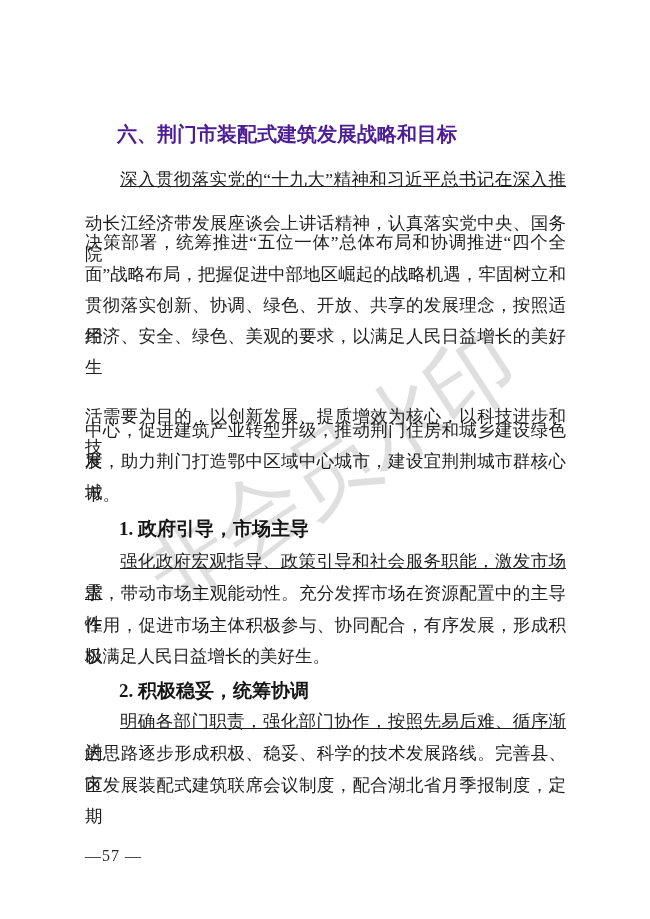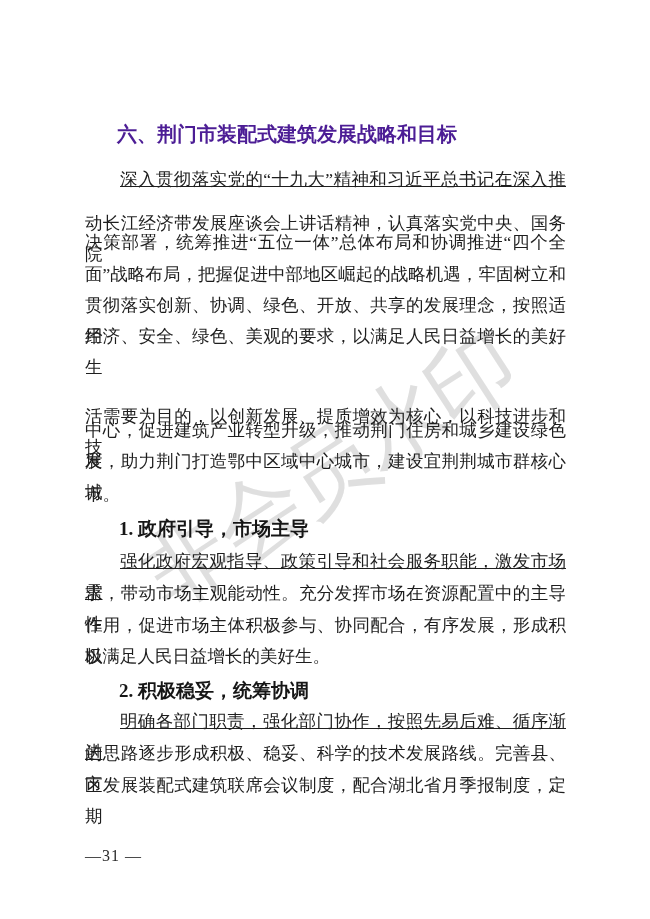--- a/index.html
+++ b/index.html
@@ -103,15 +103,15 @@
   <div class="line just" style="top:578px;">求，带动市场主观能动性。充分发挥市场在资源配置中的主导性</div>
   <div class="line just" style="top:610px;">作用，促进市场主体积极参与、协同配合，有序发展，形成积极</div>
   <div class="line" style="top:641px;">以满足人民日益增长的美好生。</div>
 
   <div class="num-heading" style="top:678px;">2. 积极稳妥，统筹协调</div>
 
   <div class="line just indent" style="top:706px;">明确各部门职责，强化部门协作，按照先易后难、循序渐进</div>
   <div class="line just" style="top:738px;">的思路逐步形成积极、稳妥、科学的技术发展路线。完善县、市、</div>
   <div class="line just" style="top:770px;">区发展装配式建筑联席会议制度，配合湖北省月季报制度，定期</div>
 
-  <div class="page-number">—31 —</div>
+  <div class="page-number">—57 —</div>
 
 </div>
 
 </body></html>

